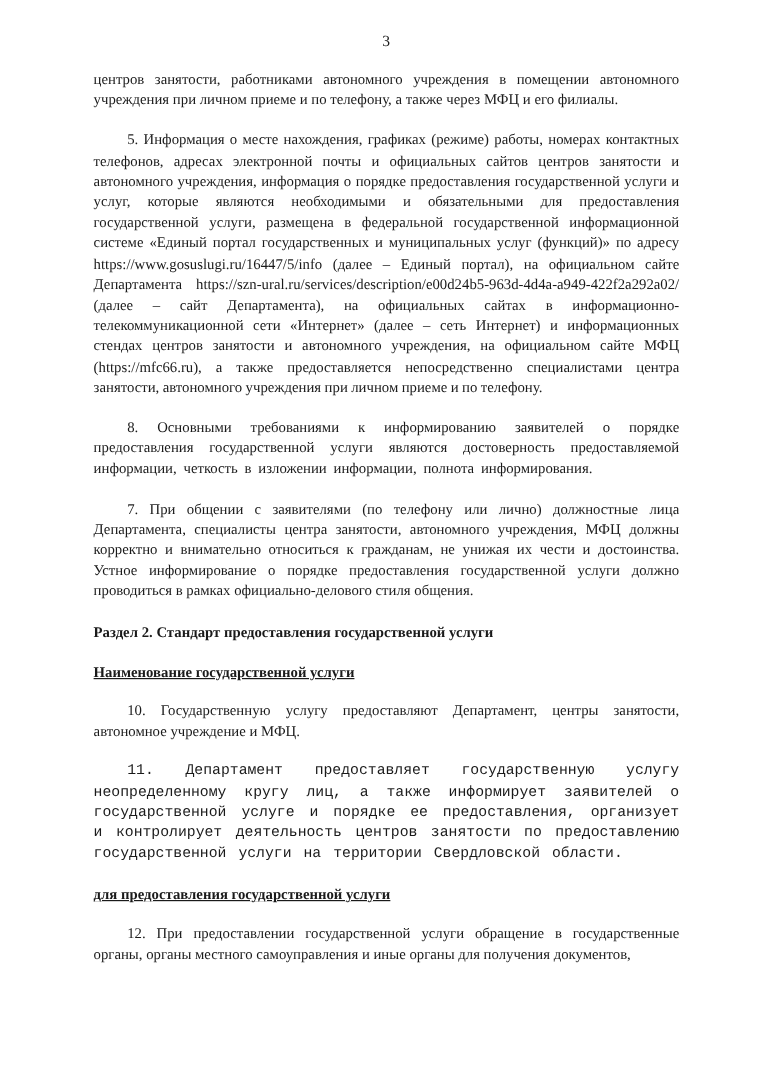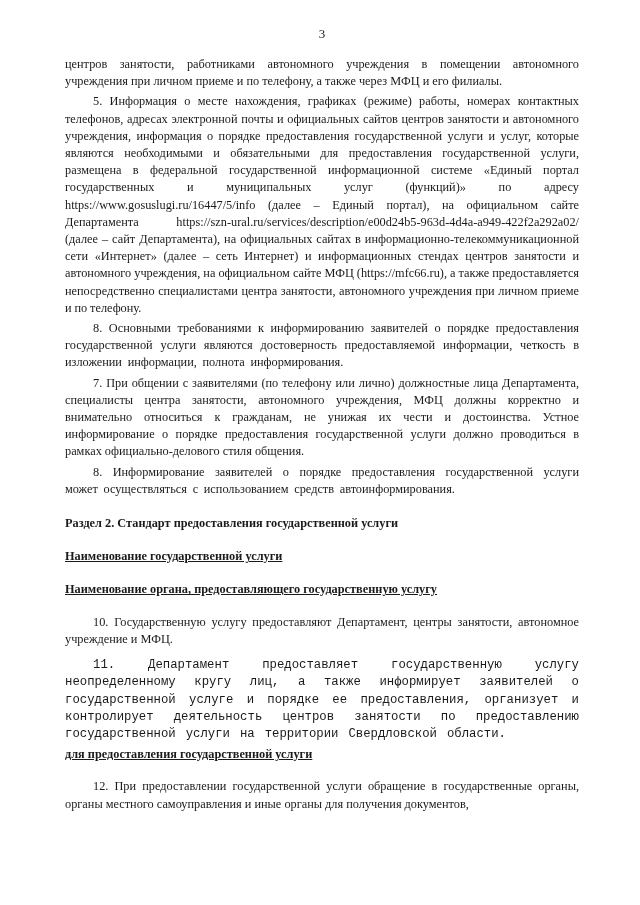--- a/index.html
+++ b/index.html
@@ -18,21 +18,21 @@
     color: #1a1a1a;
     overflow: hidden;
   }
   .page-number {
     text-align: center;
     font-size: 13px;
     margin-bottom: 14px;
     letter-spacing: 0.2px;
   }
   .body-text p {
-    margin: 3px;
+    margin: 16px;
     font-size: 12.3px;
     line-height: 17.2px;
     text-align: justify;
     text-justify: inter-word;
     hyphens: none;
   }
   .indent {
     text-indent: 28px;
   }
   .center {
@@ -84,28 +84,26 @@
   <div class="body-text">
 
     <p>центров занятости, работниками автономного учреждения в помещении автономного учреждения при личном приеме и по телефону, а также через МФЦ и его филиалы.</p>
 
     <p class="indent tight">5. Информация о месте нахождения, графиках (режиме) работы, номерах контактных телефонов, адресах электронной почты и официальных сайтов центров занятости и автономного учреждения, информация о порядке предоставления государственной услуги и услуг, которые являются необходимыми и обязательными для предоставления государственной услуги, размещена в федеральной государственной информационной системе «Единый портал государственных и муниципальных услуг (функций)» по адресу https://www.gosuslugi.ru/16447/5/info (далее – Единый портал), на официальном сайте Департамента https://szn-ural.ru/services/description/e00d24b5-963d-4d4a-a949-422f2a292a02/ (далее – сайт Департамента), на официальных сайтах в информационно-телекоммуникационной сети «Интернет» (далее – сеть Интернет) и информационных стендах центров занятости и автономного учреждения, на официальном сайте МФЦ (https://mfc66.ru), а также предоставляется непосредственно специалистами центра занятости, автономного учреждения при личном приеме и по телефону.</p>
 
     <p class="indent wide">8. Основными требованиями к информированию заявителей о порядке предоставления государственной услуги являются достоверность предоставляемой информации, четкость в изложении информации, полнота информирования.</p>
 
     <p class="indent">7. При общении с заявителями (по телефону или лично) должностные лица Департамента, специалисты центра занятости, автономного учреждения, МФЦ должны корректно и внимательно относиться к гражданам, не унижая их чести и достоинства. Устное информирование о порядке предоставления государственной услуги должно проводиться в рамках официально-делового стиля общения.</p>
 
-    <p class="indent wide">8. Информирование заявителей о порядке предоставления государственной услуги может осуществляться с использованием средств автоинформирования.</p>
 
     <p class="section-head">Раздел 2. Стандарт предоставления государственной услуги</p>
 
     <p class="sub-head">Наименование государственной услуги</p>
 
 
-    <p class="sub-head">Наименование органа, предоставляющего государственную услугу</p>
 
     <p class="indent gap-before">10. Государственную услугу предоставляют Департамент, центры занятости, автономное учреждение и МФЦ.</p>
 
     <p class="indent gap-small wide">11. Департамент предоставляет государственную услугу неопределенному кругу лиц, а также информирует заявителей о государственной услуге и порядке ее предоставления, организует и контролирует деятельность центров занятости по предоставлению государственной услуги на территории Свердловской области.</p>
 
     <p class="center bold">для предоставления государственной услуги</p>
 
     <p class="indent gap-before">12. При предоставлении государственной услуги обращение в государственные органы, органы местного самоуправления и иные органы для получения документов,</p>
 
   </div>

